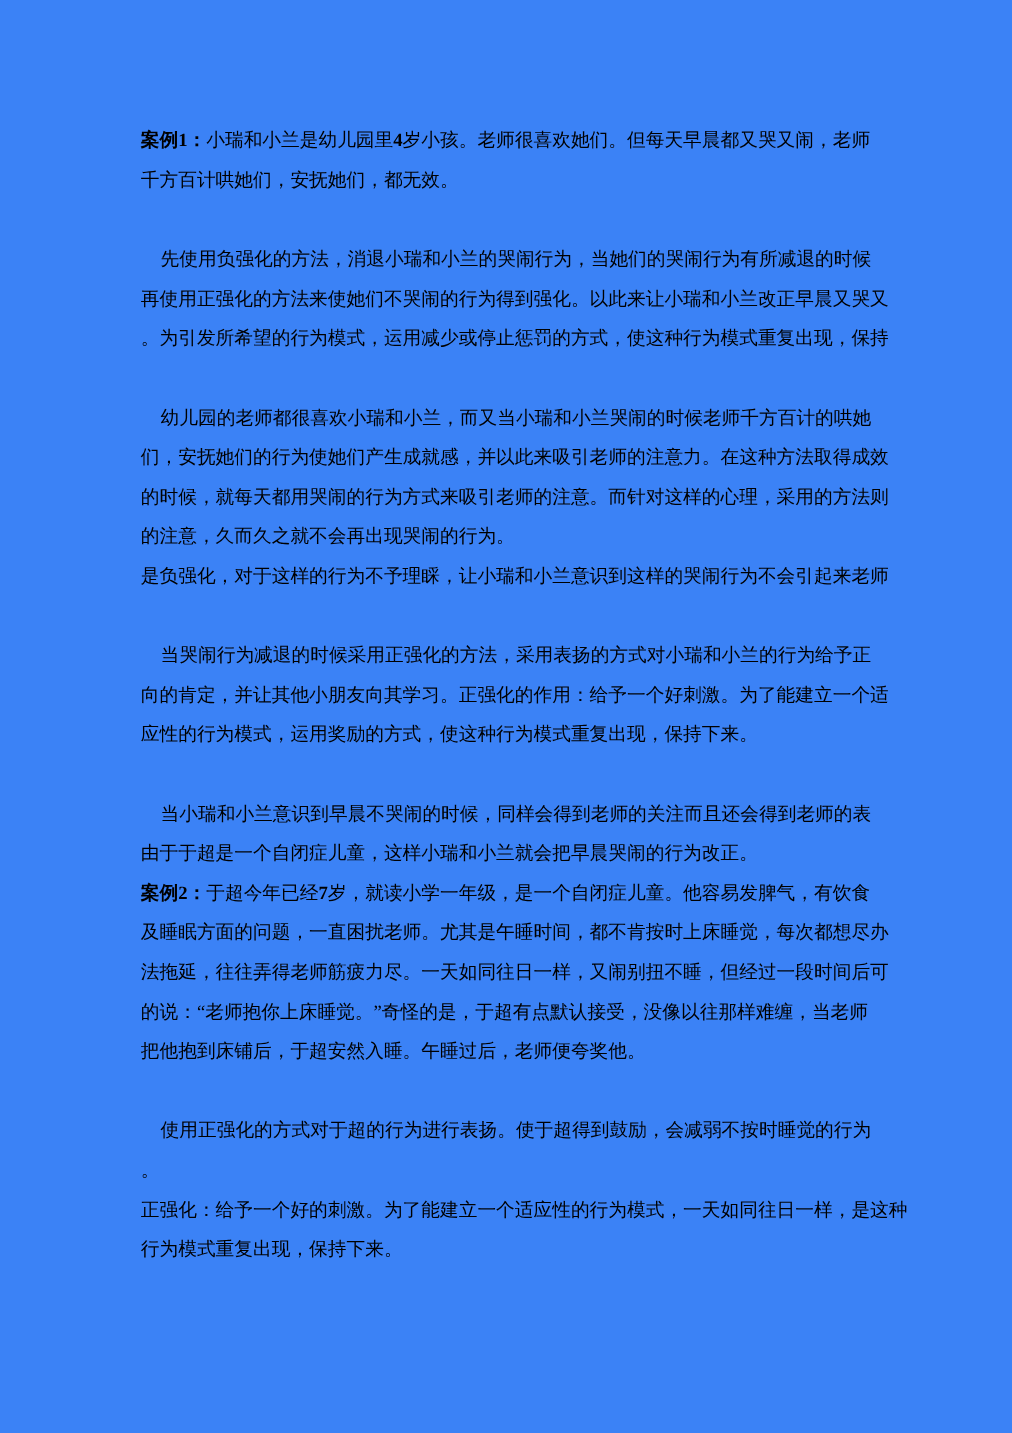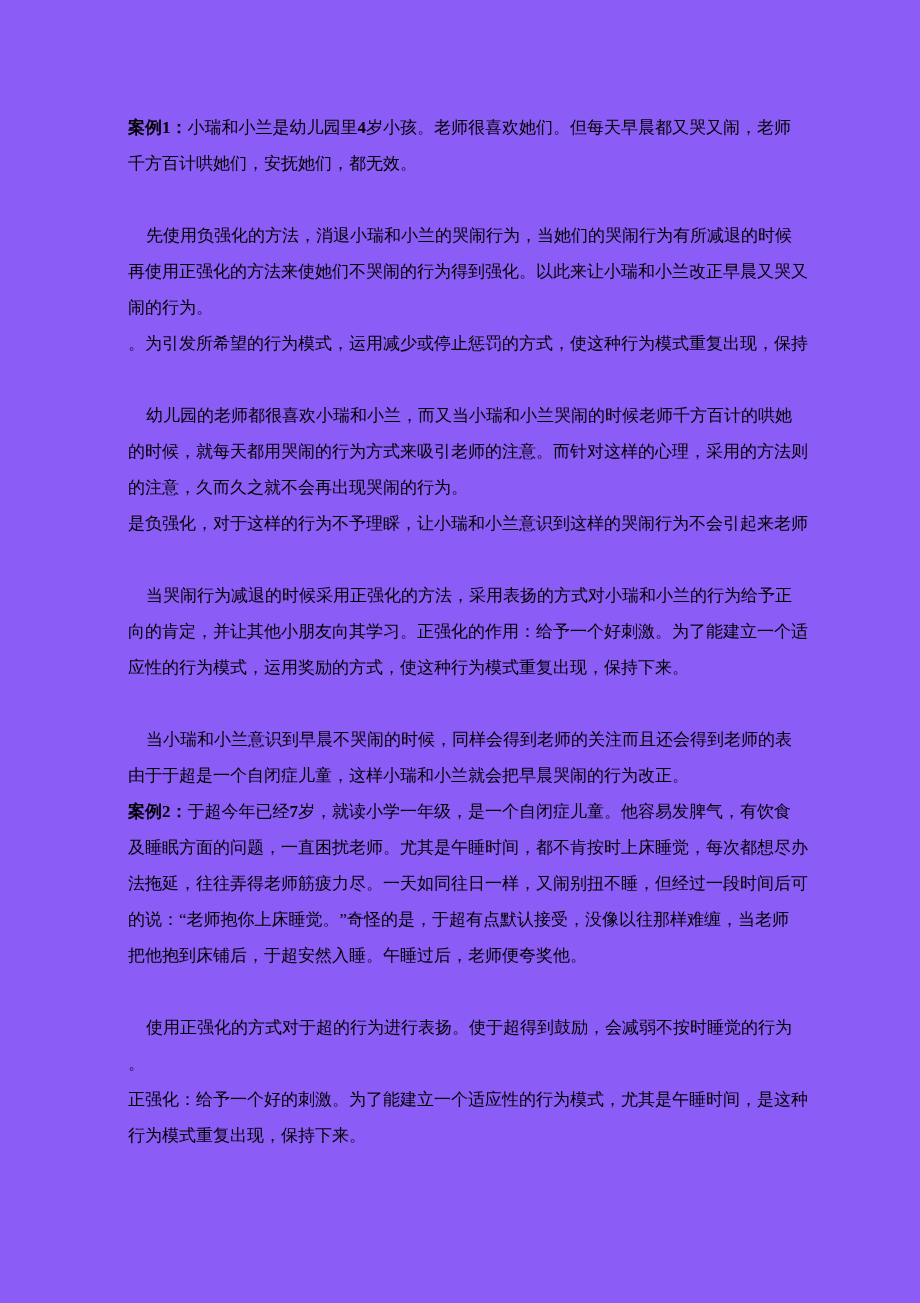--- a/index.html
+++ b/index.html
@@ -27,36 +27,36 @@
     text-align: left;
   }
   .paragraph { margin: 0; }
   .line { white-space: nowrap; }
   .line.indented { padding-left: 18px; margin-top: 36px; }
   .run-bold { font-weight: 700; }
 </style>
 </head>
 <body>
 
-<div class="page" style="background: #8b5cf6;">
+<div class="page" style="background: #3b82f6;">
   <div class="doc-content" style="color: rgb(0, 0, 0);">
       <div class="paragraph">
         <div class="line"><span class="run-bold">案例1：</span><span>小瑞和小兰是幼儿园里</span><span class="run-bold">4</span><span>岁小孩。老师很喜欢她们。但每天早晨都又哭又闹，老师</span></div>
         <div class="line"><span>千方百计哄她们，安抚她们，都无效。</span></div>
       </div>
       <div class="paragraph">
         <div class="line indented"><span>先使用负强化的方法，消退小瑞和小兰的哭闹行为，当她们的哭闹行为有所减退的时候</span></div>
         <div class="line"><span>再使用正强化的方法来使她们不哭闹的行为得到强化。以此来让小瑞和小兰改正早晨又哭又</span></div>
-        <div class="line"><span>闹的行为。</span></div>
       </div>
       <div class="paragraph">
         <div class="line"><span>。为引发所希望的行为模式，运用减少或停止惩罚的方式，使这种行为模式重复出现，保持</span></div>
       </div>
       <div class="paragraph">
         <div class="line indented"><span>幼儿园的老师都很喜欢小瑞和小兰，而又当小瑞和小兰哭闹的时候老师千方百计的哄她</span></div>
+        <div class="line"><span>们，安抚她们的行为使她们产生成就感，并以此来吸引老师的注意力。在这种方法取得成效</span></div>
         <div class="line"><span>的时候，就每天都用哭闹的行为方式来吸引老师的注意。而针对这样的心理，采用的方法则</span></div>
         <div class="line"><span>的注意，久而久之就不会再出现哭闹的行为。</span></div>
         <div class="line"><span>是负强化，对于这样的行为不予理睬，让小瑞和小兰意识到这样的哭闹行为不会引起来老师</span></div>
       </div>
       <div class="paragraph">
         <div class="line indented"><span>当哭闹行为减退的时候采用正强化的方法，采用表扬的方式对小瑞和小兰的行为给予正</span></div>
         <div class="line"><span>向的肯定，并让其他小朋友向其学习。正强化的作用：给予一个好刺激。为了能建立一个适</span></div>
         <div class="line"><span>应性的行为模式，运用奖励的方式，使这种行为模式重复出现，保持下来。</span></div>
       </div>
       <div class="paragraph">
@@ -68,17 +68,17 @@
         <div class="line"><span>及睡眠方面的问题，一直困扰老师。尤其是午睡时间，都不肯按时上床睡觉，每次都想尽办</span></div>
         <div class="line"><span>法拖延，往往弄得老师筋疲力尽。一天如同往日一样，又闹别扭不睡，但经过一段时间后可</span></div>
         <div class="line"><span>的说：“老师抱你上床睡觉。”奇怪的是，于超有点默认接受，没像以往那样难缠，当老师</span></div>
         <div class="line"><span>把他抱到床铺后，于超安然入睡。午睡过后，老师便夸奖他。</span></div>
       </div>
       <div class="paragraph">
         <div class="line indented"><span>使用正强化的方式对于超的行为进行表扬。使于超得到鼓励，会减弱不按时睡觉的行为</span></div>
         <div class="line"><span>。</span></div>
       </div>
       <div class="paragraph">
-        <div class="line"><span>正强化：给予一个好的刺激。为了能建立一个适应性的行为模式，尤其是午睡时间，是这种</span></div>
+        <div class="line"><span>正强化：给予一个好的刺激。为了能建立一个适应性的行为模式，一天如同往日一样，是这种</span></div>
         <div class="line"><span>行为模式重复出现，保持下来。</span></div>
       </div>
     </div>
 </div>
 
 </body></html>

